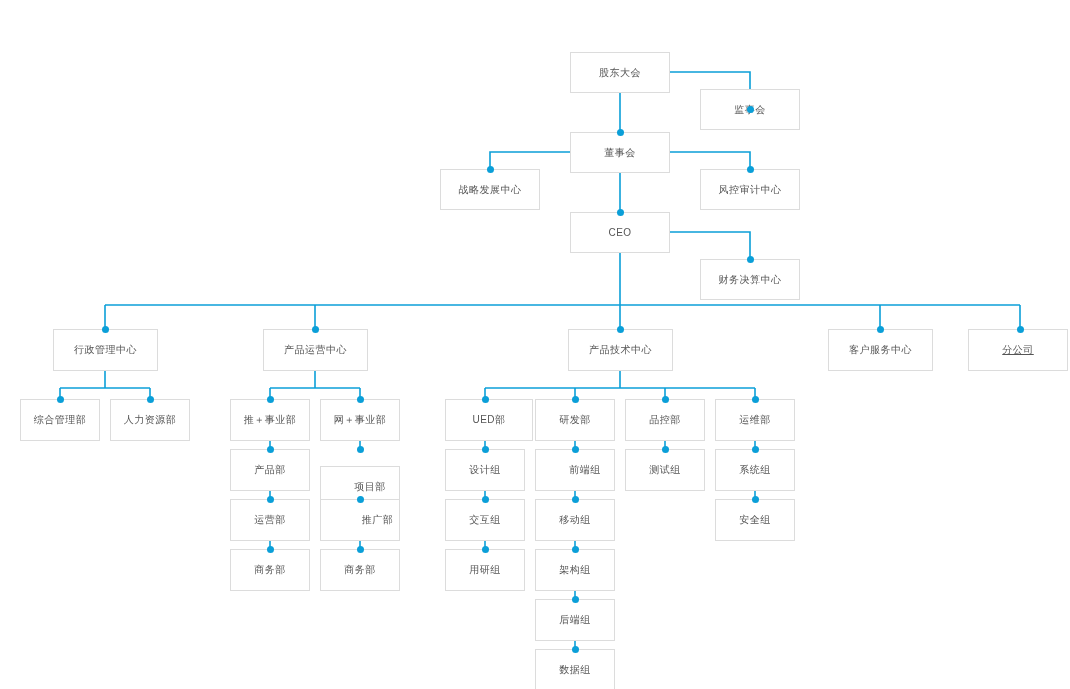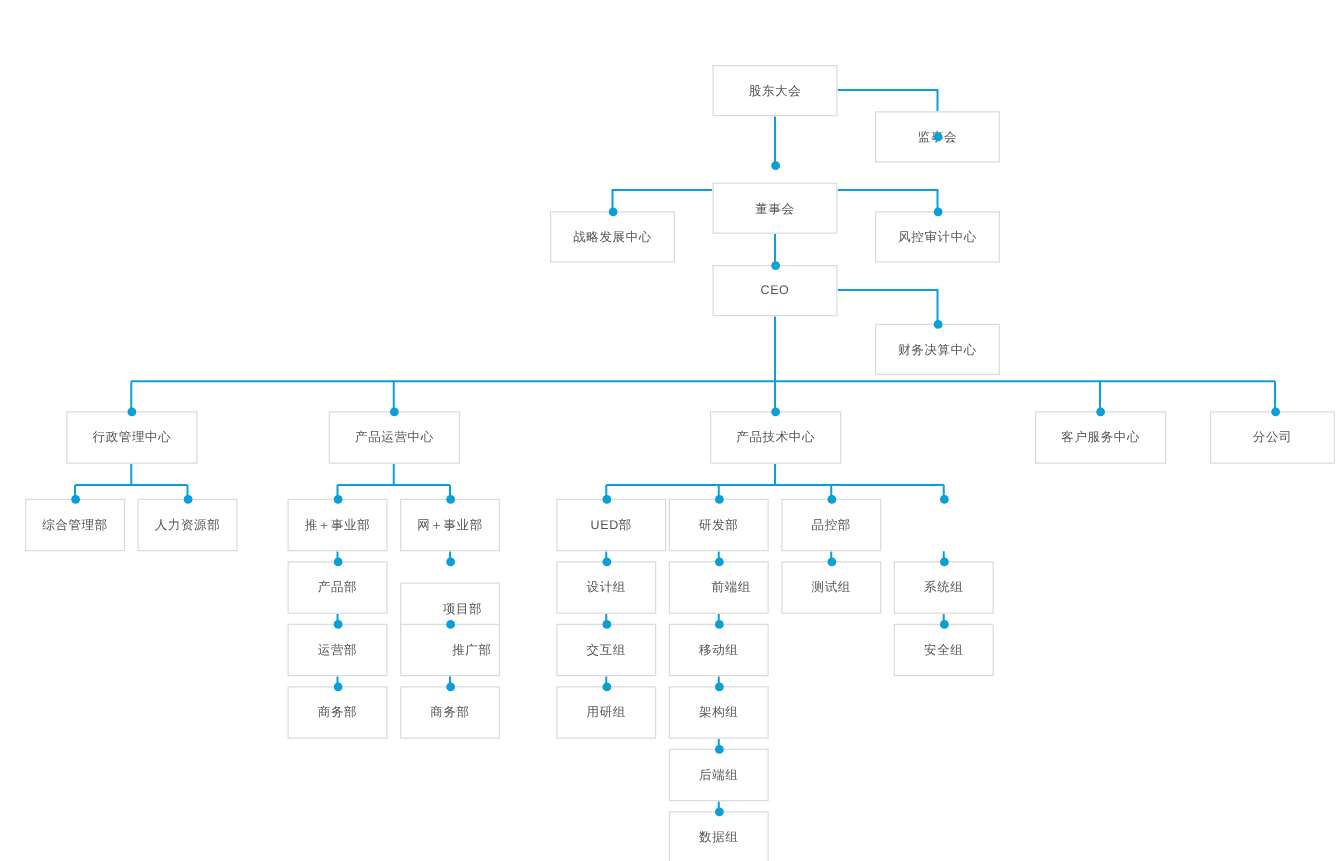--- a/index.html
+++ b/index.html
@@ -103,21 +103,21 @@
 
   <div class="node" style="left:570px;top:52px;width:100px;height:41px;">
     <span>股东大会</span>
   </div>
 
   <div class="node" style="left:700px;top:89px;width:100px;height:41px;">
     <span>监事会</span>
   </div>
   <span class="dot" style="left:746.5px;top:105.5px;"></span>
 
-  <div class="node" style="left:570px;top:132px;width:100px;height:41px;margin-top:14px;">
+  <div class="node" style="left:570px;top:132px;width:100px;height:41px;">
     <span>董事会</span>
   </div>
   <span class="dot" style="left:616.5px;top:128.5px;"></span>
 
   <div class="node" style="left:440px;top:169px;width:100px;height:41px;">
     <span>战略发展中心</span>
   </div>
   <span class="dot" style="left:486.5px;top:165.5px;"></span>
 
   <div class="node" style="left:700px;top:169px;width:100px;height:41px;">
@@ -148,21 +148,21 @@
   <div class="node" style="left:568px;top:329px;width:105px;height:42px;">
     <span>产品技术中心</span>
   </div>
   <span class="dot" style="left:616.5px;top:325.5px;"></span>
 
   <div class="node" style="left:828px;top:329px;width:105px;height:42px;">
     <span>客户服务中心</span>
   </div>
   <span class="dot" style="left:876.5px;top:325.5px;"></span>
 
-  <div class="node" style="left:968px;top:329px;width:100px;height:42px;">
+  <div class="node" style="left:968px;top:329px;width:100px;height:42px;text-decoration:underline;">
     <span>分公司</span>
   </div>
   <span class="dot" style="left:1016.5px;top:325.5px;"></span>
 
   <div class="node" style="left:20px;top:399px;width:80px;height:42px;">
     <span>综合管理部</span>
   </div>
   <span class="dot" style="left:56.5px;top:395.5px;"></span>
 
   <div class="node" style="left:110px;top:399px;width:80px;height:42px;">
@@ -263,20 +263,23 @@
   <div class="node" style="left:625px;top:399px;width:80px;height:42px;">
     <span>品控部</span>
   </div>
   <span class="dot" style="left:661.5px;top:395.5px;"></span>
 
   <div class="node" style="left:625px;top:449px;width:80px;height:42px;">
     <span>测试组</span>
   </div>
   <span class="dot" style="left:661.5px;top:445.5px;"></span>
 
+  <div class="node" style="left:715px;top:399px;width:80px;height:42px;">
+    <span>运维部</span>
+  </div>
   <span class="dot" style="left:751.5px;top:395.5px;"></span>
 
   <div class="node" style="left:715px;top:449px;width:80px;height:42px;">
     <span>系统组</span>
   </div>
   <span class="dot" style="left:751.5px;top:445.5px;"></span>
 
   <div class="node" style="left:715px;top:499px;width:80px;height:42px;">
     <span>安全组</span>
   </div>

